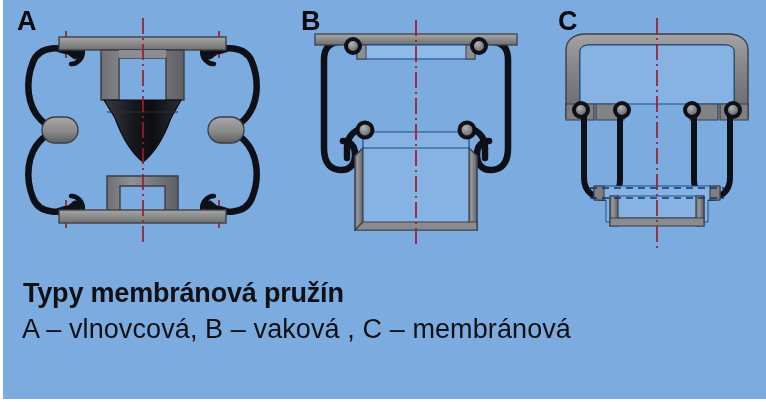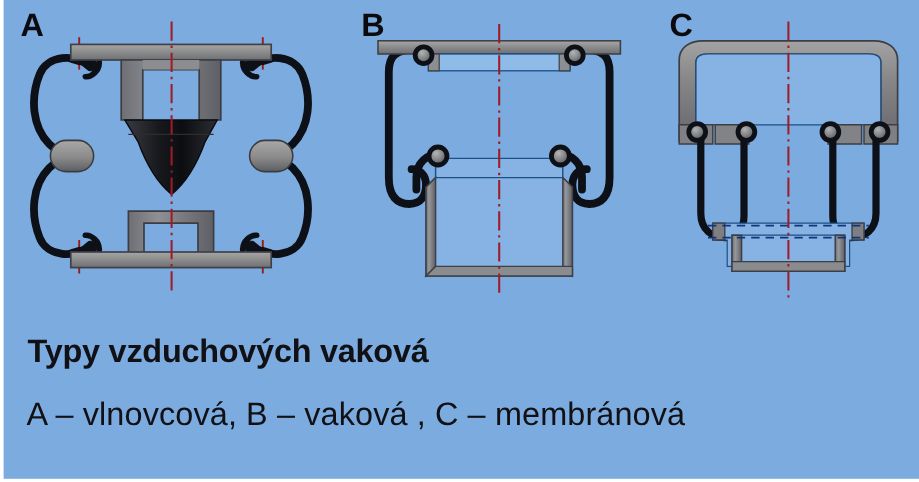--- a/index.html
+++ b/index.html
@@ -66,21 +66,21 @@
     font-family: "Liberation Sans", sans-serif;
     font-weight: bold;
     font-size: 27px;
     color: #111115;
     white-space: nowrap;
     letter-spacing: -0.2px;
   }
   .caption-sub {
     position: absolute;
     left: 19px;
-    top: 68px;
+    top: 52px;
     font-family: "Liberation Sans", sans-serif;
     font-weight: normal;
     font-size: 27px;
     color: #111115;
     white-space: nowrap;
     letter-spacing: 0.1px;
   }
   svg { display: block; overflow: visible; }
 </style>
 </head>
@@ -319,18 +319,18 @@
             <line x1="42" y1="198" x2="176" y2="198"></line>
           </g>
 
           <line x1="109" y1="18" x2="109" y2="248" stroke="#a01b28" stroke-width="1.7" stroke-dasharray="16 4 2 4"></line>
         </svg>
       </div>
 
     </div>
 
     <div class="caption-block">
-      <div class="caption-title">Typy vzduchových vaková</div>
+      <div class="caption-title">Typy membránová pružín</div>
       <div class="caption-sub">A – vlnovcová, B – vaková , C – membránová</div>
     </div>
 
   </div>
 </div>
 
 </body></html>

